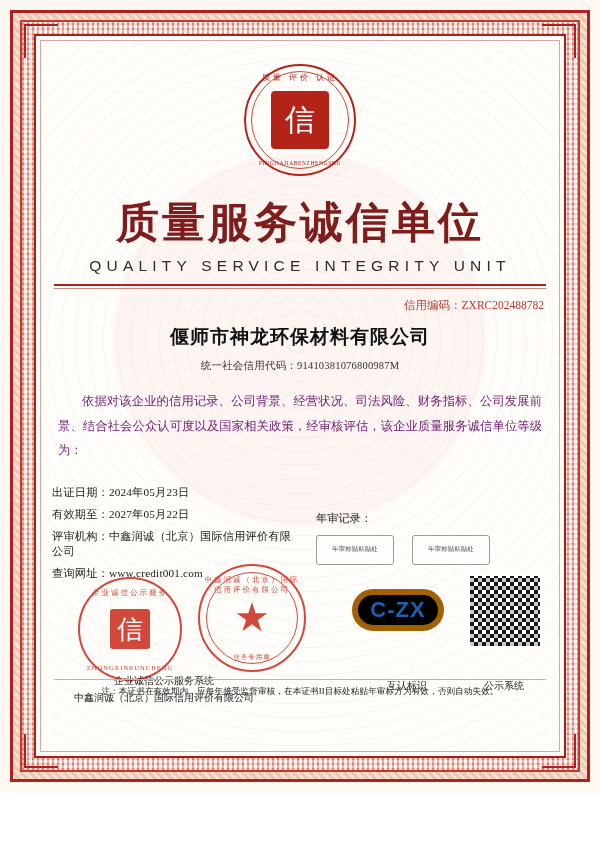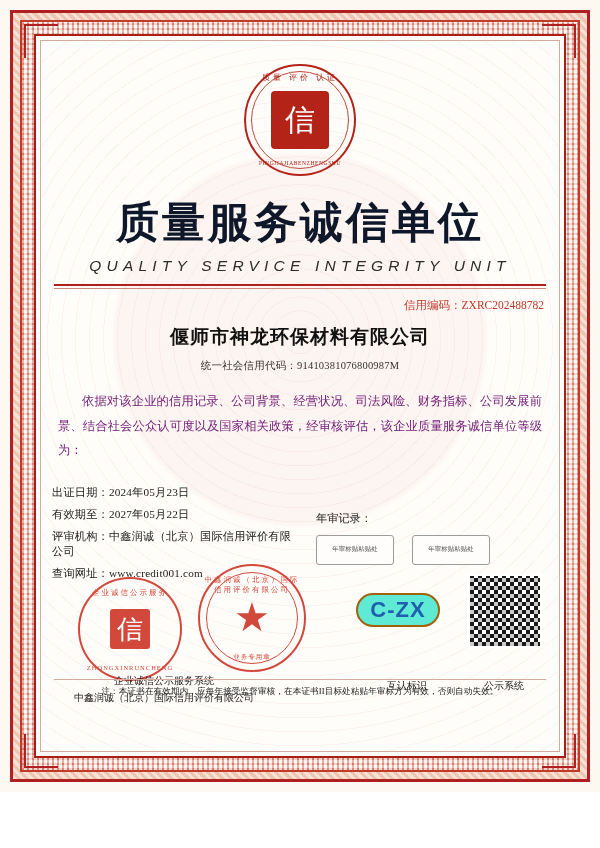--- a/index.html
+++ b/index.html
@@ -118,33 +118,32 @@
     position: absolute; left: 0; right: 0; bottom: 10px;
     text-align: center;
     font-size: 5.5px; color: #a81f18; letter-spacing: 0.6px;
   }
 
   
   .main-title {
     text-align: center;
     font-size: 43px;
     font-weight: bold;
-    color: #0f172a;
+    color: #7f1d1d;
     letter-spacing: 3px;
     margin-top: 18px;
     font-family: "Liberation Serif", serif;
   }
   .sub-title {
     text-align: center;
     font-size: 15.5px;
     color: #2b2b2b;
     letter-spacing: 5.2px;
     margin-top: 5px;
     font-family: "Liberation Sans", sans-serif;
-    font-style: italic;
   }
   .rule {
     height: 2px;
     background: #b02020;
     margin: 9px 2px 0 2px;
   }
   .rule.thin {
     height: 1px; background: #c98a80; margin-top: 2px;
   }
 
@@ -275,24 +274,24 @@
     position: absolute; left: 300px; top: 22px;
     width: 92px; height: 44px;
     display: flex; align-items: center; justify-content: center;
   }
   .mutual .badge {
     font-family: "Liberation Sans", sans-serif;
     font-size: 22px;
     font-weight: bold;
     color: #1f5fae;
     letter-spacing: 1px;
-    border: 2px solid #a16207;
+    border: 6px solid #a16207;
     border-radius: 22px;
     padding: 2px 12px;
-    background: #5eead4;
+    background: #000000;
   }
 
   .qr {
     position: absolute; right: 6px; top: 8px;
     width: 74px; height: 74px;
     background-color: #fff;
     background-image:
       repeating-linear-gradient(90deg, #1a1a1a 0 4px, #fff 4px 8px),
       repeating-linear-gradient(0deg, #1a1a1a 0 4px, #fff 4px 8px);
     background-blend-mode: difference;

